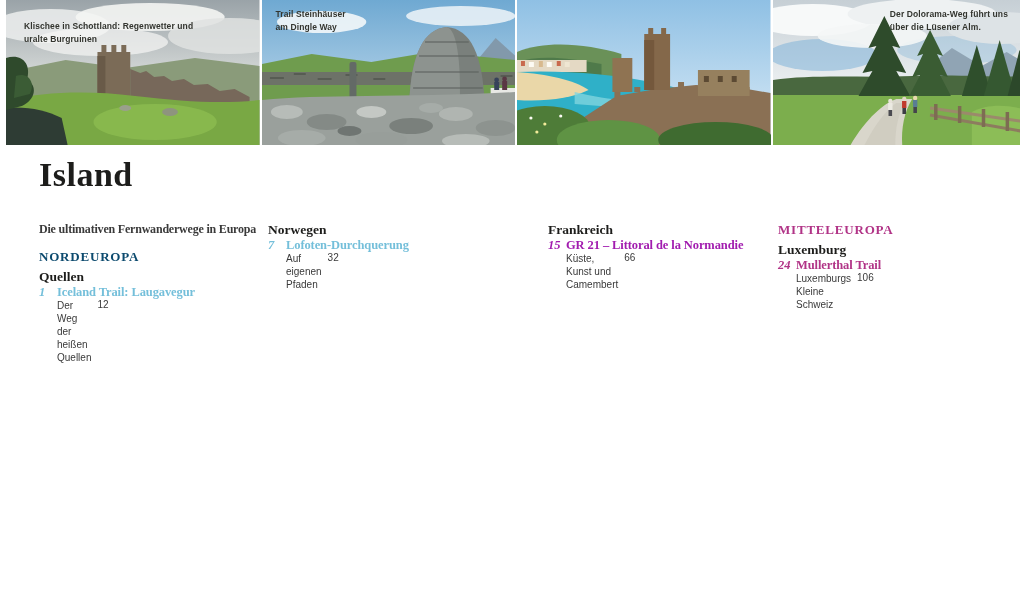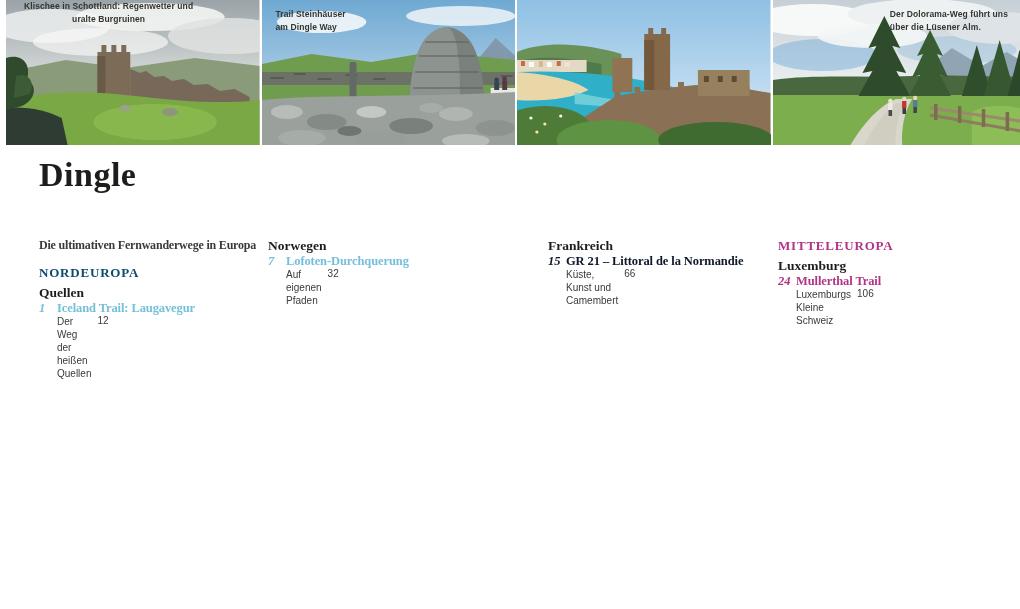--- a/index.html
+++ b/index.html
@@ -5,37 +5,37 @@
   html,body{margin:0;padding:0;background:#ffffff;}
   .page{position:relative;width:1020px;height:609px;background:#fff;overflow:hidden;
         font-family:"Liberation Sans",sans-serif;color:#1d1d1b;}
 
   
   .photo-strip{display:flex;gap:2px;height:145px;background:#fff;}
   .photo{flex:1;position:relative;overflow:hidden;margin:0;}
   .photo svg{display:block;width:100%;height:100%;}
   .caption{position:absolute;font:700 8.5px/1.55 "Liberation Sans",sans-serif;
            color:#33352f;white-space:pre-line;letter-spacing:.1px;}
-  .cap-1{left:18px;top:0;text-align:center;}
+  .cap-1{left:18px;top:20px;}
   .cap-2{left:14px;top:8px;}
   .cap-3{left:34px;top:10px;}
   .cap-4{right:18px;top:8px;text-align:left;}
 
   
   .page-title{position:absolute;left:33px;top:156px;margin:0;
               font:700 34px "Liberation Serif",serif;letter-spacing:.5px;color:#1d1d1b;}
 
   
   #toc{position:absolute;inset:0;}
   .toc-col{position:absolute;top:222px;width:210px;}
   .toc-col:nth-child(1){left:33px;}
   .toc-col:nth-child(2){left:262px;}
   .toc-col:nth-child(3){left:542px;}
   .toc-col:nth-child(4){left:772px;}
-  .toc-col > :first-child{margin-top:16px;}
+  .toc-col > :first-child{margin-top:0;}
 
   .toc-header{font:700 12px/15px "Liberation Serif",serif;letter-spacing:-.2px;
               white-space:nowrap;margin:0 0 12px;}
   .region{font:700 13px/15px "Liberation Serif",serif;letter-spacing:.8px;margin:10px 0 4px;}
   .country{font:700 13.5px/15px "Liberation Serif",serif;margin:5px 0 2px;color:#1d1d1b;}
 
   .entry{margin-bottom:3px;}
   .entry-title{display:flex;font:700 12.5px/13px "Liberation Serif",serif;
                letter-spacing:-.1px;white-space:nowrap;}
   .entry-title .num{flex:none;width:18px;font-style:italic;}
@@ -202,21 +202,21 @@
           <rect x="130.2" y="108" width="3.6" height="6" fill="#3c3c44"></rect>
         <circle cx="143" cy="98" r="2.2" fill="#e9d9b0"></circle>
           <rect x="140.8" y="100" width="4.4" height="7" fill="#5a7d94"></rect>
           <rect x="141.2" y="107" width="3.6" height="6" fill="#44444c"></rect>
       </svg>
       <figcaption class="caption cap-4">Der Dolorama-Weg führt uns
 über die Lüsener Alm.</figcaption>
     </figure>
   </div>
 
-  <h1 class="page-title">Dingle</h1>
+  <h1 class="page-title">Island</h1>
 
   <div id="toc">
       <div class="toc-col">
         <div class="toc-header">Die ultimativen Fernwanderwege in Europa</div>
         <div class="region" style="color: #0c4a6e;">NORDEUROPA</div>
         <div class="country">Quellen</div>
         <div class="entry">
           <div class="entry-title" style="color: rgb(116, 191, 218);">
             <span class="num">1</span>
             <span class="title">Iceland Trail: Laugavegur</span>
@@ -236,21 +236,21 @@
           </div>
           <div class="entry-sub">
             <span class="sub">Auf eigenen Pfaden</span>
             <span class="page">32</span>
           </div>
         </div>
       </div>
       <div class="toc-col">
         <div class="country">Frankreich</div>
         <div class="entry">
-          <div class="entry-title" style="color: #0f172a;">
+          <div class="entry-title" style="color: #a21caf;">
             <span class="num">15</span>
             <span class="title">GR 21 – Littoral de la Normandie</span>
           </div>
           <div class="entry-sub">
             <span class="sub">Küste, Kunst und Camembert</span>
             <span class="page">66</span>
           </div>
         </div>
       </div>
       <div class="toc-col">

